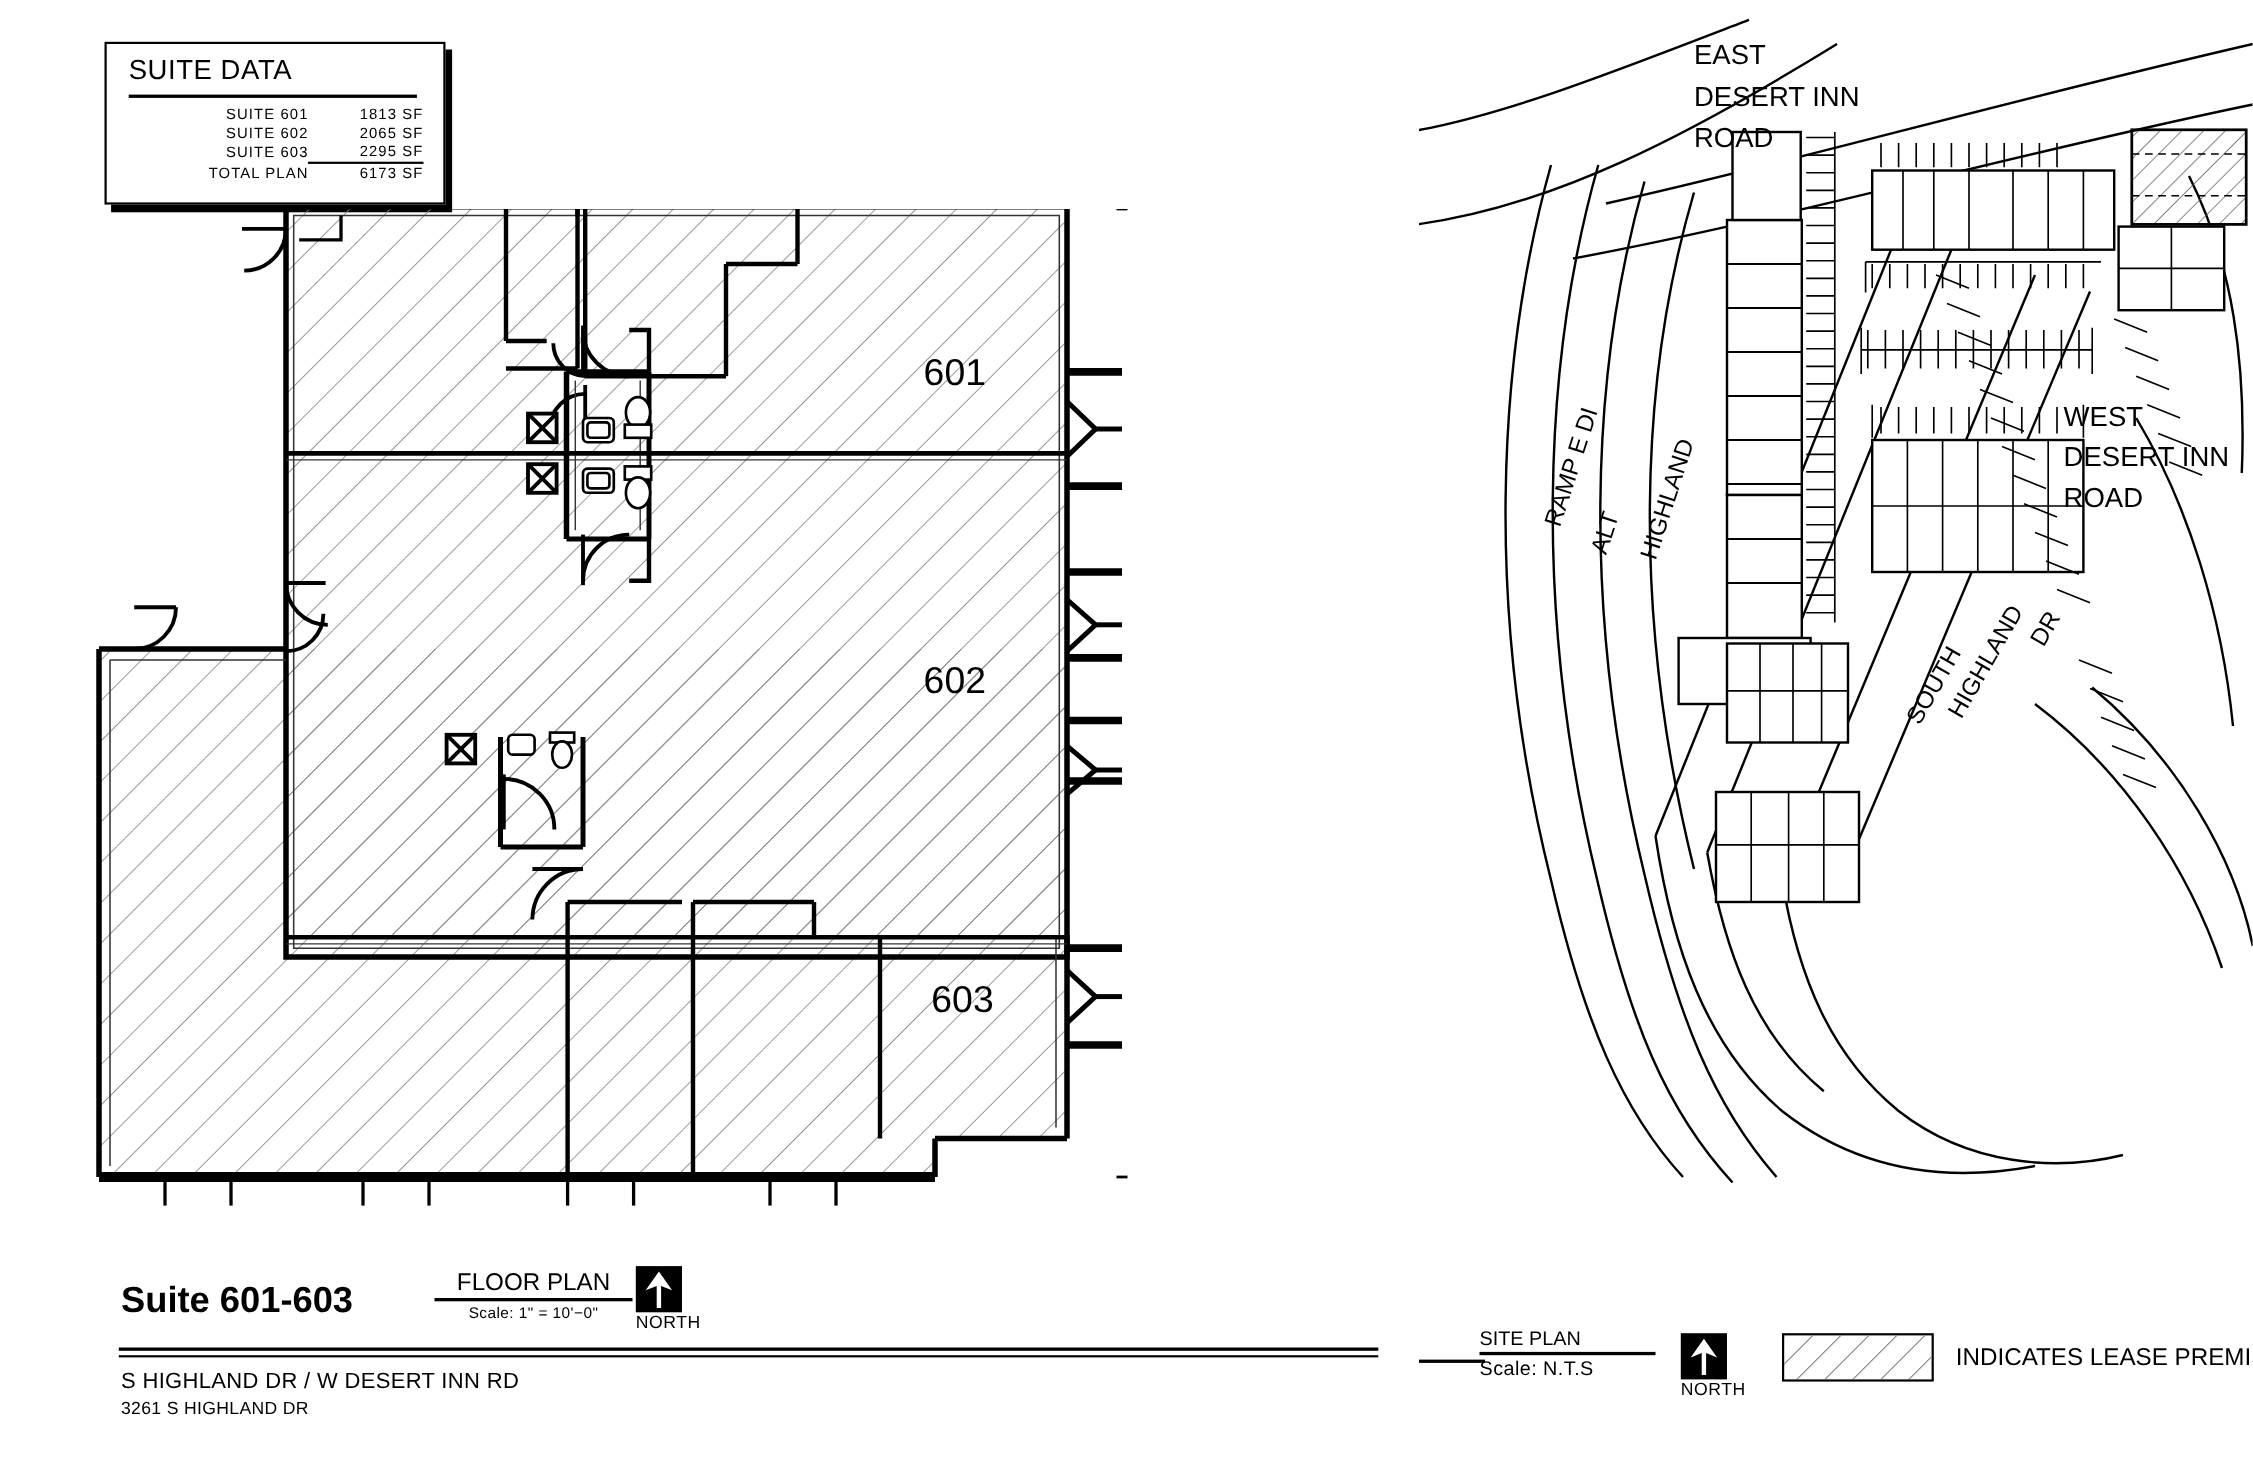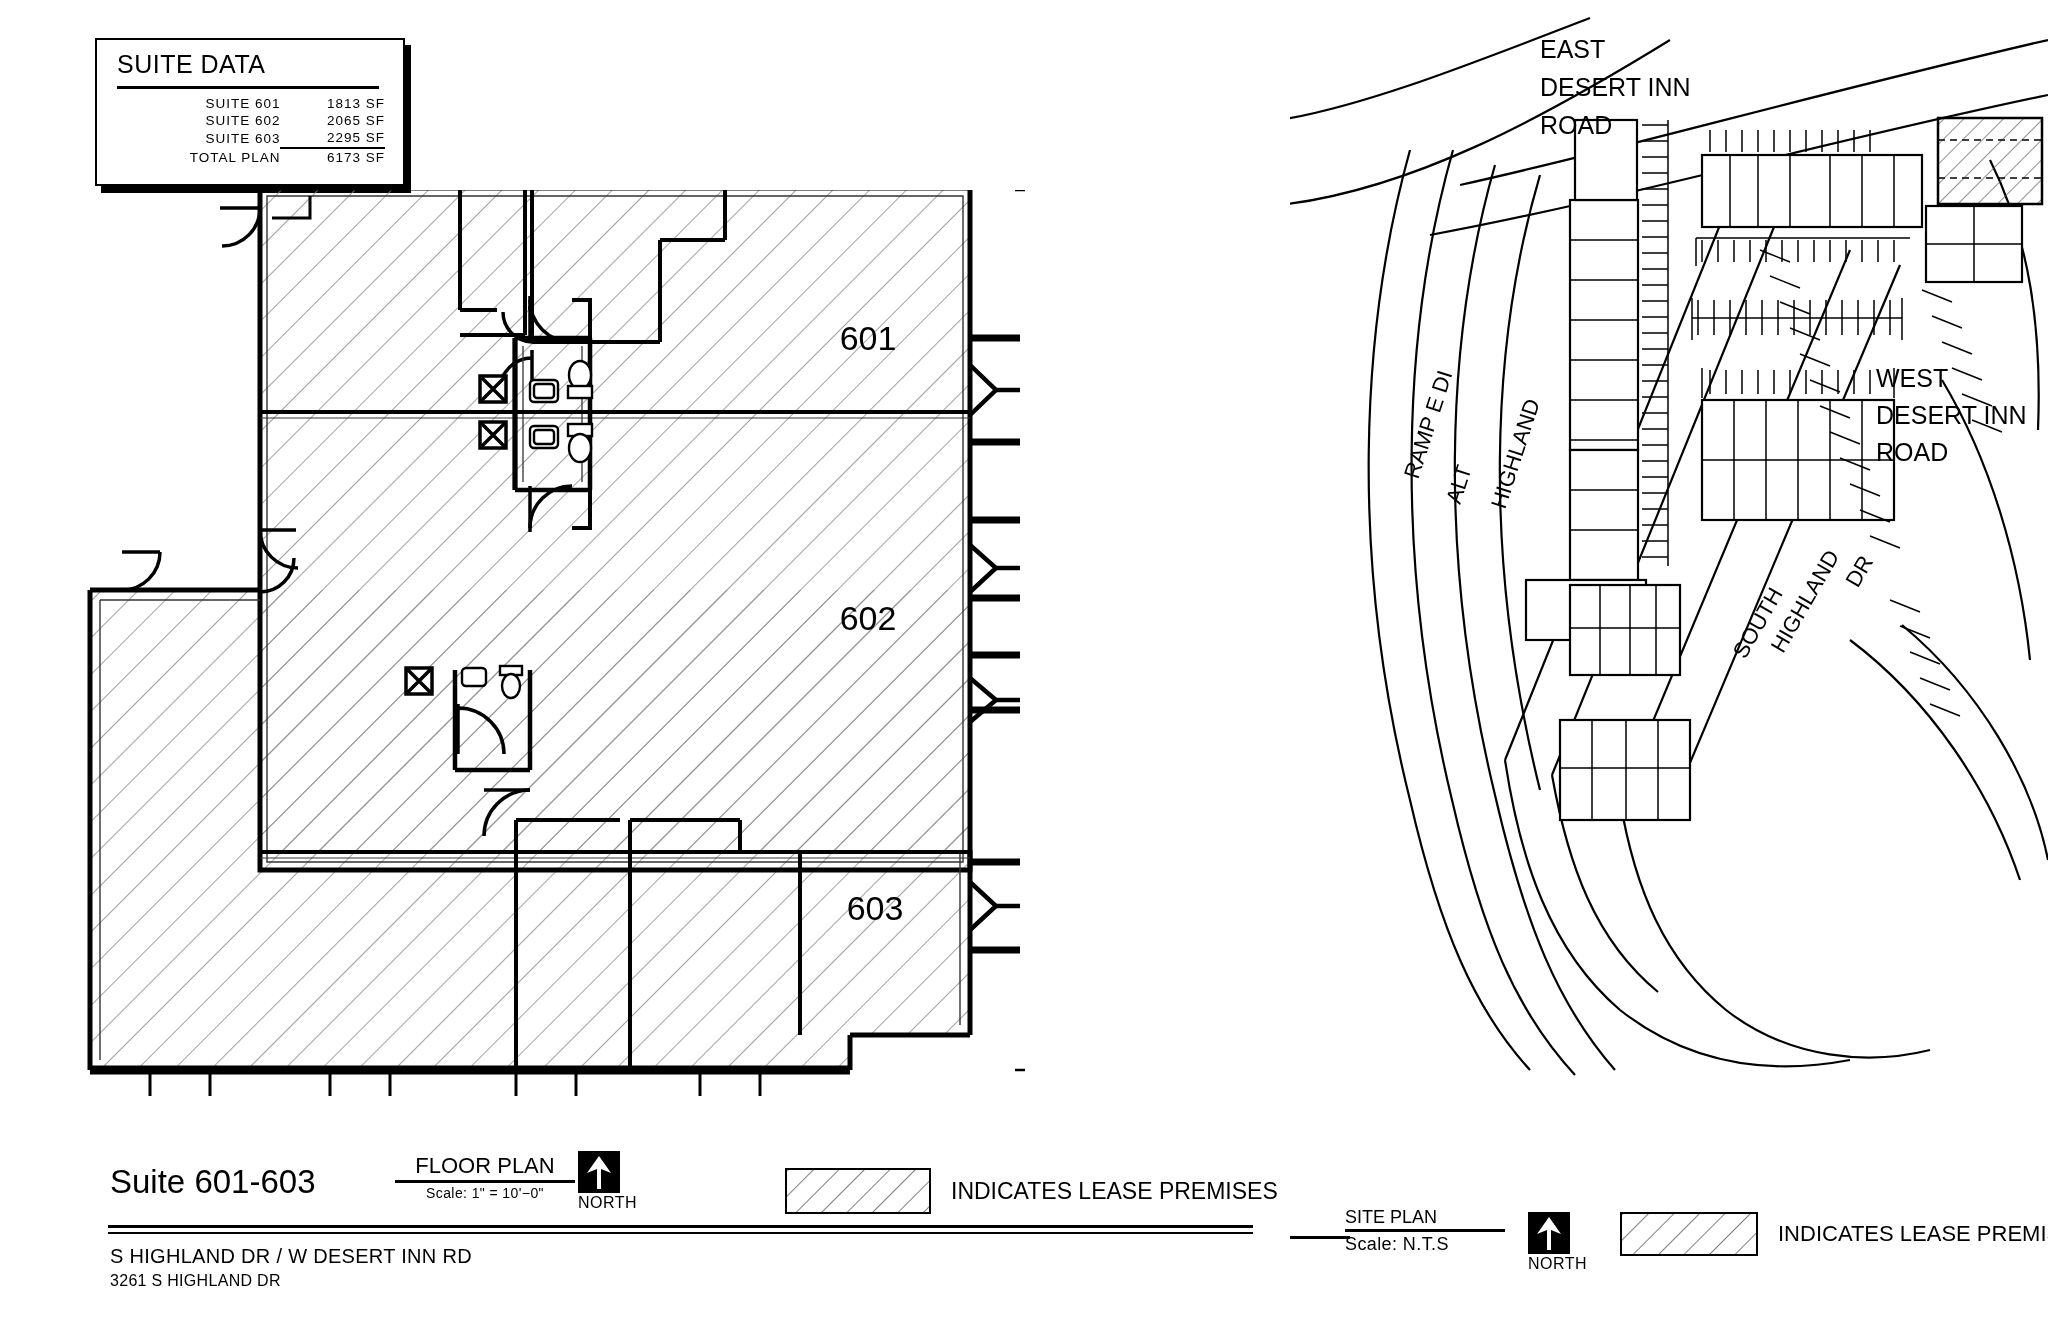--- a/index.html
+++ b/index.html
@@ -31,21 +31,21 @@
   .suite-num{font-size:34px;font-family:"Liberation Sans",sans-serif;fill:#000;}
 
   
   #site-plan{position:absolute;left:1290px;top:0px;width:758px;height:1180px;}
   #site-plan svg{display:block;}
   .road-label{font-size:25px;font-family:"Liberation Sans",sans-serif;fill:#000;}
   .road-label-sm{font-size:22px;font-family:"Liberation Sans",sans-serif;fill:#000;}
 
   
   #title-block{position:absolute;left:0;top:1145px;width:1300px;height:180px;}
-  #plan-name{position:absolute;left:110px;top:18px;font-size:33px;}
+  #plan-name{position:absolute;left:110px;top:18px;font-size:33px;font-weight:bold;}
   #addr1{position:absolute;left:110px;top:100px;font-size:20px;letter-spacing:.3px;}
   #addr2{position:absolute;left:110px;top:127px;font-size:16px;letter-spacing:.3px;}
   #title-rule1{position:absolute;left:108px;top:80px;width:1145px;height:3px;background:#000;}
   #title-rule2{position:absolute;left:108px;top:87px;width:1145px;height:2px;background:#000;}
 
   #floorplan-scale{position:absolute;left:395px;top:8px;width:180px;text-align:center;}
   #floorplan-scale .fp-title{font-size:22px;}
   #floorplan-scale .fp-rule{margin:1px 0 2px 0;height:2.5px;background:#000;width:100%;}
   #floorplan-scale .fp-scale{font-size:14px;letter-spacing:.4px;}
 
@@ -515,33 +515,20 @@
     <div class="north-arrow" id="north-floor">
       <div class="sq">
         <svg width="42" height="42" viewBox="0 0 42 42">
           <path d="M21,5 L33,22 L23,18 L23,38 L19,38 L19,18 L9,22 Z" fill="#fff"></path>
         </svg>
       </div>
       <div class="lbl">NORTH</div>
     </div>
   </div>
 
-  <div class="legend" id="legend-floor">
-    <div class="swatch">
-      <svg width="142" height="42" viewBox="0 0 142 42" preserveAspectRatio="none">
-        <defs>
-          <pattern id="legHatch" width="18" height="18" patternUnits="userSpaceOnUse" patternTransform="rotate(45)">
-            <line x1="0" y1="0" x2="0" y2="18" stroke="#555" stroke-width="1.5"></line>
-          </pattern>
-        </defs>
-        <rect x="0" y="0" width="142" height="42" fill="url(#legHatch)"></rect>
-      </svg>
-    </div>
-    <div class="txt">INDICATES LEASE PREMISES</div>
-  </div>
 
   <div id="siteplan-rule-left"></div>
   <div id="siteplan-scale">
     <div class="sp-title">SITE PLAN</div>
     <div class="sp-rule"></div>
     <div class="sp-scale">Scale:  N.T.S</div>
   </div>
 
   <div class="north-arrow" id="north-site">
     <div class="sq">

